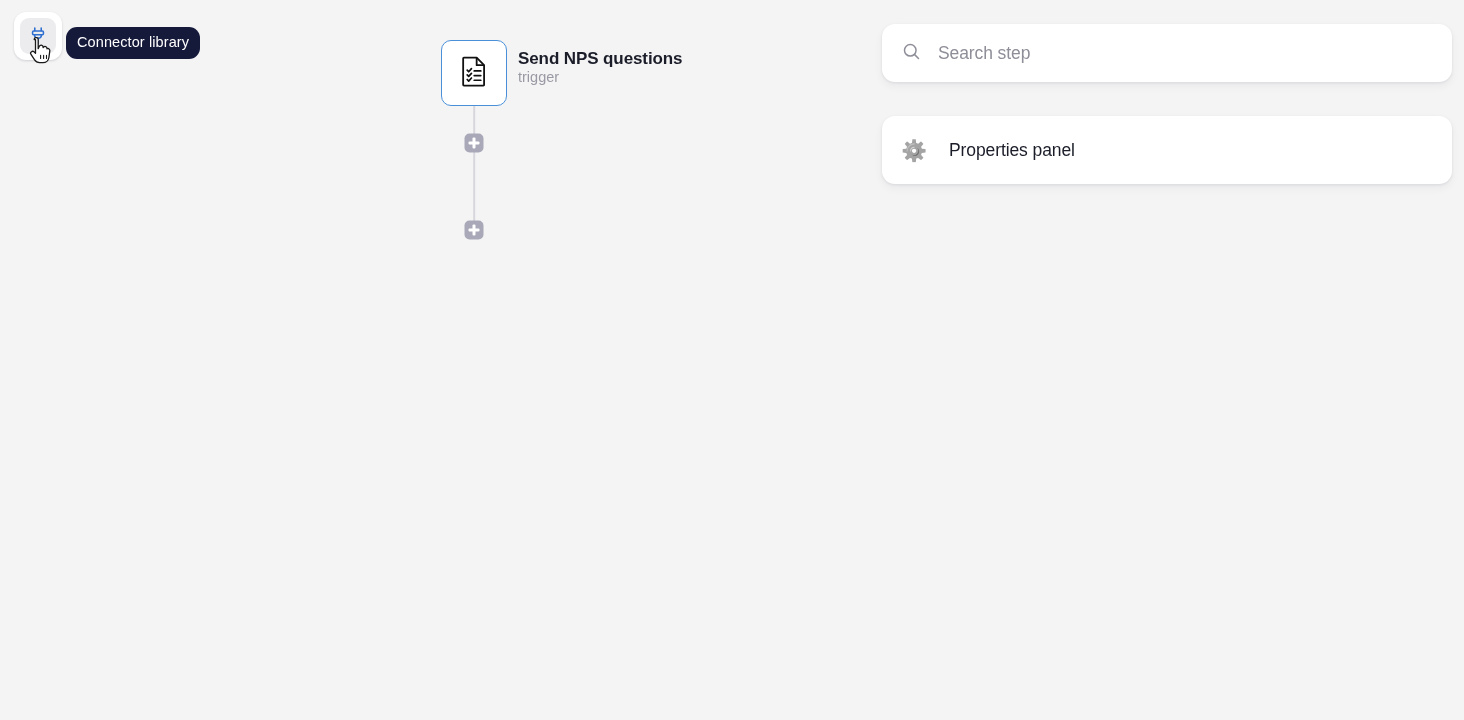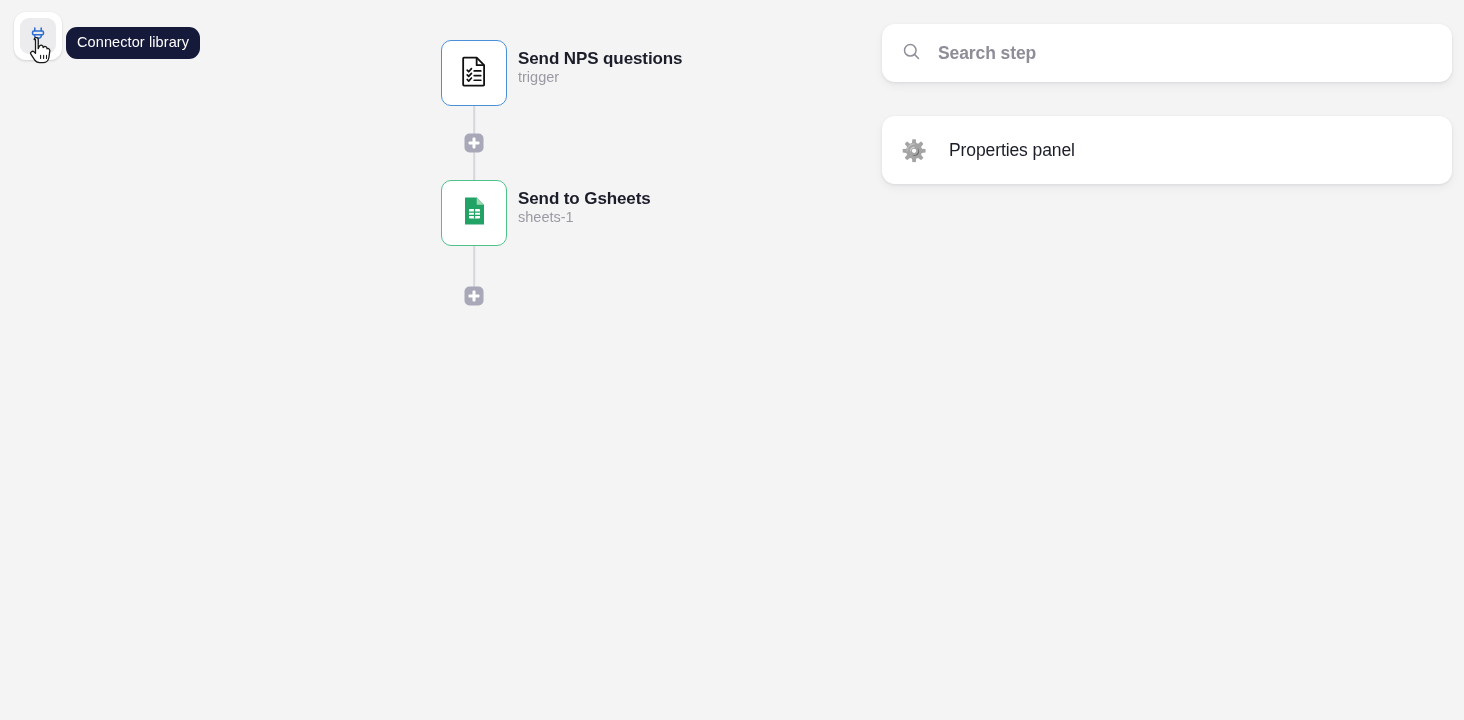--- a/index.html
+++ b/index.html
@@ -187,21 +187,20 @@
   .search-input {
     border: 0;
     outline: 0;
     background: transparent;
     font-family: "Liberation Sans", sans-serif;
     font-size: 17.5px;
     color: #1b1d29;
     margin-left: 16px;
     width: 100%;
     letter-spacing: -.1px;
-    font-weight: bold;
   }
   .search-input::placeholder { color: #8e8e99; opacity: 1; }
 
   .props-panel {
     margin-top: 34px;
     height: 68px;
     display: flex;
     align-items: center;
     padding: 0 19px;
     cursor: pointer;
@@ -262,36 +261,20 @@
       <div class="node-title">Send NPS questions</div>
       <div class="node-sub">trigger</div>
     </div>
   </div>
 
   <div class="connector">
     <div class="line"></div>
     <div class="plus-btn"></div>
   </div>
 
-  <div class="node-row">
-    <div class="node-box action">
-      <span>
-        <svg width="32" height="32" viewBox="0 0 32 32">
-          <path d="M7.5 2.5h11.2l7.3 7.3v19.2a.5.5 0 0 1-.5.5H7.5a.5.5 0 0 1-.5-.5V3a.5.5 0 0 1 .5-.5z" fill="#21a366"></path>
-          <path d="M18.7 2.5l7.3 7.3h-7.3V2.5z" fill="#9fd9b4"></path>
-          <rect x="11" y="14" width="11" height="9.4" rx="1" fill="#ffffff"></rect>
-          <path d="M11 17.2h11M11 20.3h11M16.5 14v9.4" stroke="#21a366" stroke-width="1.2"></path>
-        </svg>
-      </span>
-    </div>
-    <div class="node-text">
-      <div class="node-title">Send to Gsheets</div>
-      <div class="node-sub">sheets-1</div>
-    </div>
-  </div>
 
   <div class="connector tail">
     <div class="line"></div>
     <div class="plus-btn"></div>
   </div>
 
 </div>
 
 <div class="right-panels">
 

